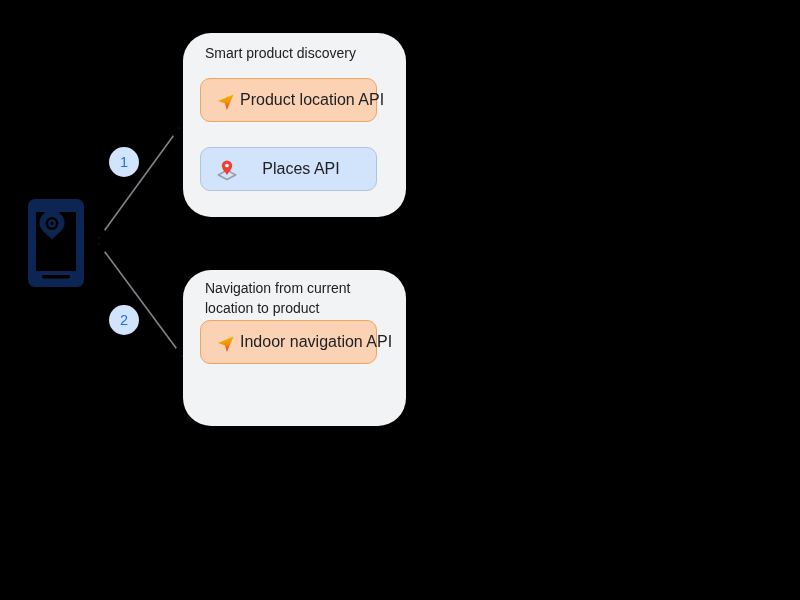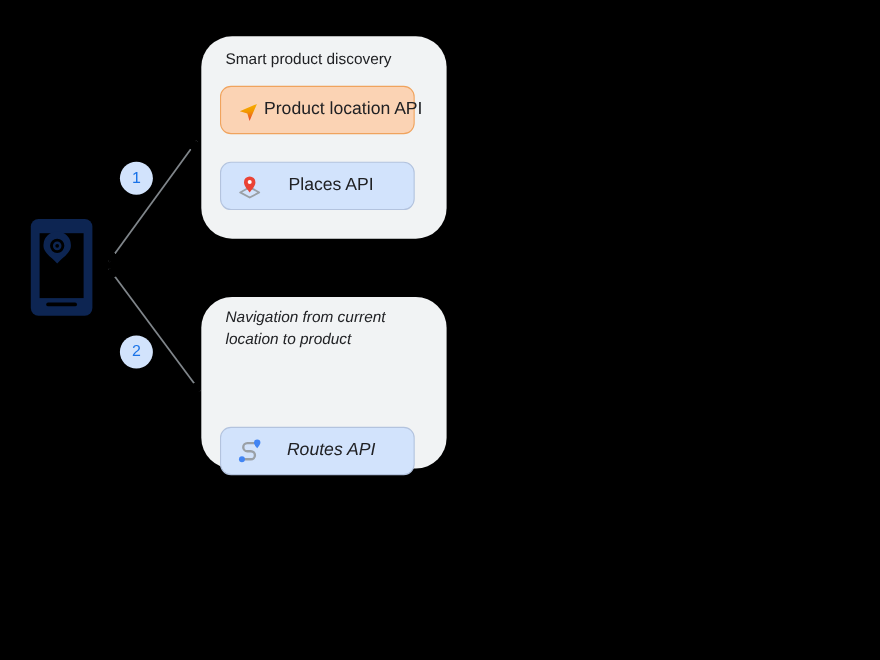--- a/index.html
+++ b/index.html
@@ -27,21 +27,21 @@
   }
   .badge-1{left:109px;top:147px;}
   .badge-2{left:109px;top:305px;}
 
   
   .card{
     position:absolute;width:223px;border-radius:28px;
     background:var(--card-bg,#f1f3f4);
   }
   .card-1{left:183px;top:33px;height:184px;}
-  .card-2{left:183px;top:270px;height:156px;font-style:italic;}
+  .card-2{left:183px;top:270px;height:156px;}
   .card-title{
     position:absolute;left:22px;max-width:172px;
     color:var(--card-text,#202124);font-size:14px;line-height:20px;
   }
   .card-1 .card-title{top:10px;text-align:right;}
   .card-2 .card-title{top:8px;}
 
   
   .chip{
     position:absolute;left:17px;width:177px;height:44px;box-sizing:border-box;
@@ -130,26 +130,26 @@
           <circle cx="12" cy="8.3" r="1.7" fill="#fff"></circle>
         </svg>
       </span>
       <span class="lbl">Places API</span>
     </div>
   </div>
 
   <div class="card card-2">
     <div class="card-title">Navigation from current location to product</div>
 
-
-    <div class="chip chip--blue chip-b">
+    <div class="chip chip--orange chip-a">
       <span class="icn">
-        <svg viewBox="0 0 24 24" width="27" height="27">
-          <path d="M5.5 18.5 H13 A3.4 3.4 0 0 0 13 11.7 H10 A3.4 3.4 0 0 1 10 4.9 H16.5" fill="none" stroke="var(--route-gray,#9aa0a6)" stroke-width="2" stroke-linecap="round"></path>
-          <circle cx="5.5" cy="18.5" r="2.5" fill="var(--route-blue,#4285f4)"></circle>
-          <path d="M18.3 9.2 c-1.7 -2.1 -2.7 -3.2 -2.7 -4.7 a2.7 2.7 0 1 1 5.4 0 c0 1.5 -1 2.6 -2.7 4.7 Z" fill="var(--route-blue,#4285f4)"></path>
+        <svg viewBox="0 0 24 24" width="21" height="21">
+          <g transform="rotate(45 12 12)">
+            <path d="M12 2.2 L19.2 20.2 L12 16.3 L4.8 20.2 Z" fill="url(#navGrad)"></path>
+          </g>
         </svg>
       </span>
-      <span class="lbl">Routes API</span>
+      <span class="lbl">Indoor navigation API</span>
     </div>
+
   </div>
 
 </div>
 
 </body></html>

